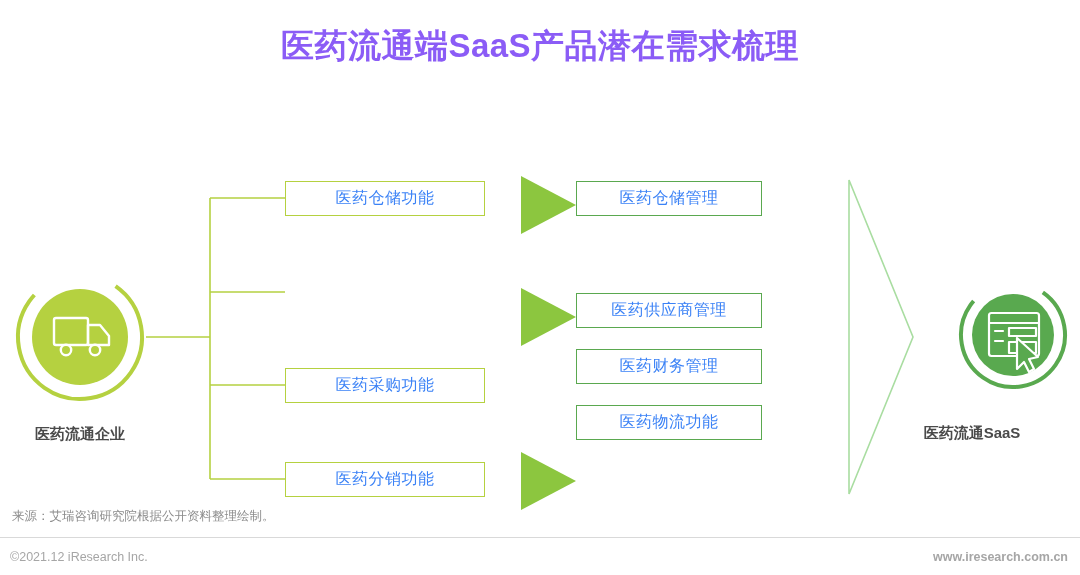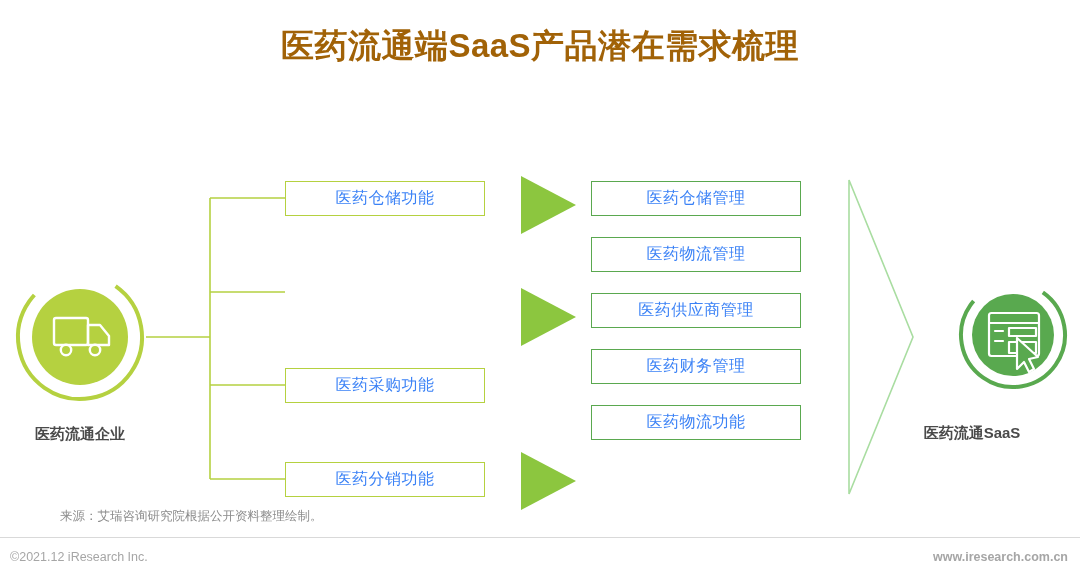--- a/index.html
+++ b/index.html
@@ -23,21 +23,21 @@
 
   
   .title {
     position: absolute;
     top: 24px;
     left: 0;
     width: 1080px;
     text-align: center;
     font-size: 33px;
     font-weight: bold;
-    color: #a16207;
+    color: #8b5cf6;
     letter-spacing: 0.5px;
     line-height: 44px;
     white-space: nowrap;
   }
 
   
   .diagram-svg {
     position: absolute;
     left: 0;
     top: 0;
@@ -69,35 +69,34 @@
     letter-spacing: 0.5px;
     white-space: nowrap;
   }
   .box-left {
     width: 200px;
     height: 35px;
     left: 285px;
     border: 1.6px solid #b5d140;
   }
   .box-right {
-    width: 210px;
+    width: 186px;
     height: 35px;
-    left: 591px;
+    left: 576px;
     border: 1.6px solid #5aa84f;
   }
 
   
   .source-note {
     position: absolute;
     left: 12px;
     top: 508px;
     font-size: 12.5px;
     color: #8c8c8c;
     white-space: nowrap;
-    margin-left: 48px;
   }
   .footer-rule {
     position: absolute;
     left: 0;
     top: 537px;
     width: 1080px;
     height: 1px;
     background: #d9d9d9;
   }
   .footer-left {
@@ -171,21 +170,20 @@
   </svg>
 
   <div class="node-label node-left-label">医药流通企业</div>
   <div class="node-label node-right-label">医药流通SaaS</div>
 
   <div class="box box-left" style="top:181px">医药仓储功能</div>
   <div class="box box-left" style="top:368px">医药采购功能</div>
   <div class="box box-left" style="top:462px">医药分销功能</div>
 
   <div class="box box-right" style="top:181px">医药仓储管理</div>
-  <div class="box box-right" style="top:237px">医药物流管理</div>
   <div class="box box-right" style="top:293px">医药供应商管理</div>
   <div class="box box-right" style="top:349px">医药财务管理</div>
   <div class="box box-right" style="top:405px">医药物流功能</div>
 
   <div class="source-note">来源：艾瑞咨询研究院根据公开资料整理绘制。</div>
   <div class="footer-rule"></div>
   <div class="footer-left">©2021.12 iResearch Inc.</div>
   <div class="footer-right">www.iresearch.com.cn</div>
 
 </div>

